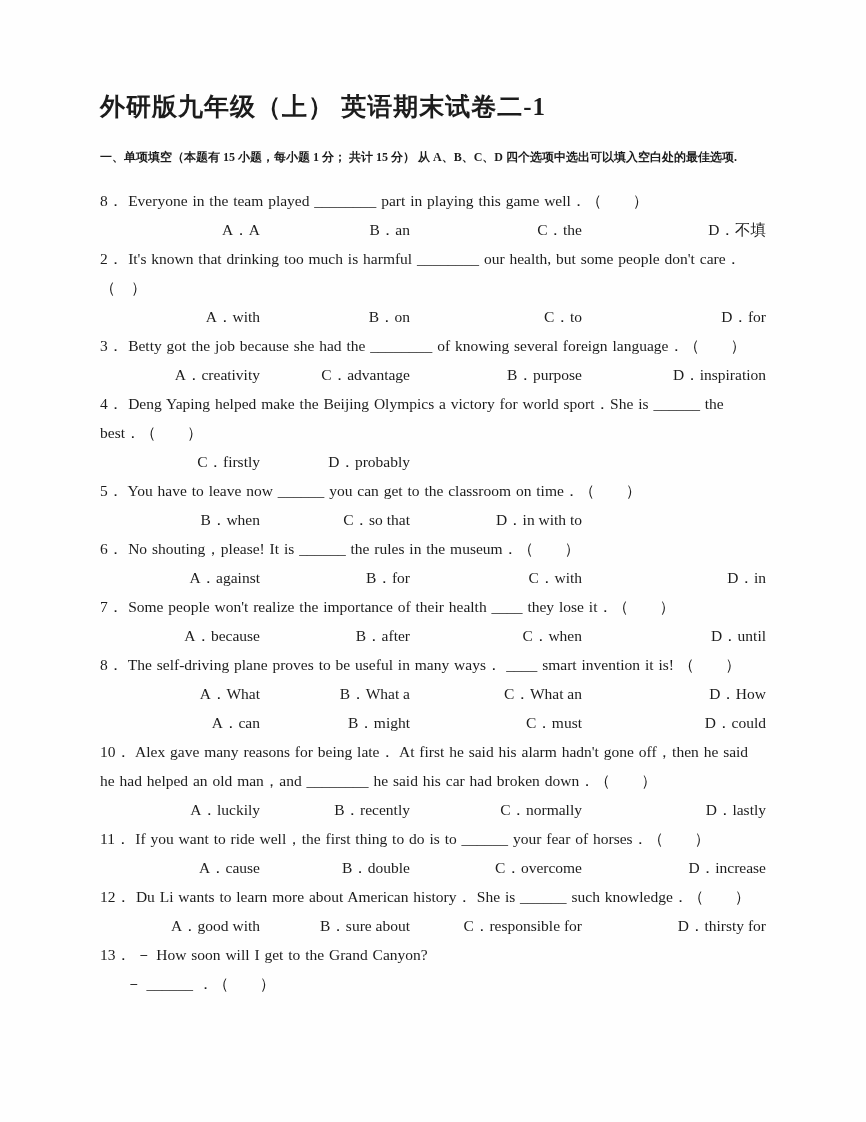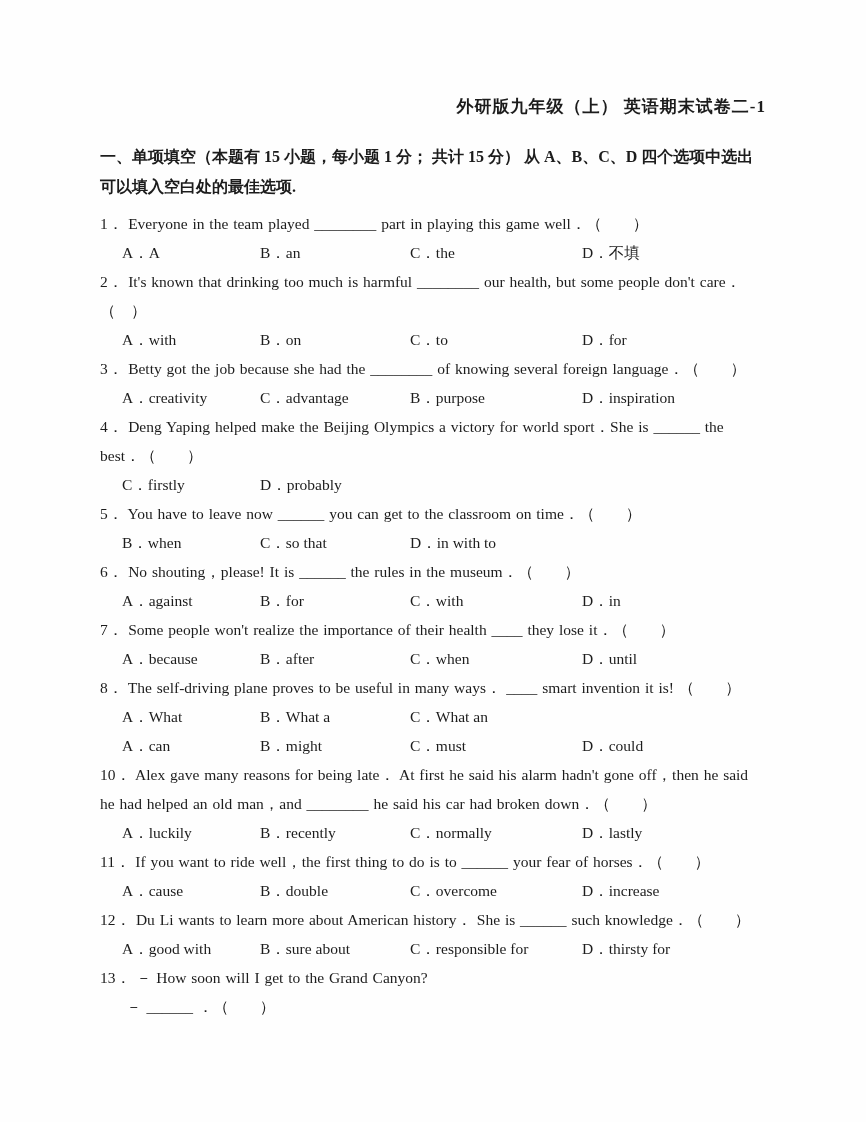--- a/index.html
+++ b/index.html
@@ -16,30 +16,30 @@
   }
   .sheet {
     box-sizing: border-box;
     width: 866px;
     height: 1122px;
     padding: 92px 100px 0 100px;
     background: #fefefe;
   }
   .doc-title {
     margin: 0 0 20px 0;
-    text-align: right;
-    font-size: 17px;
+    text-align: left;
+    font-size: 25px;
     font-weight: bold;
     letter-spacing: 1px;
     line-height: 30px;
   }
   .section-heading {
-    margin: 0 0 7px 0;
+    margin: 0 0 14px 0;
     font-weight: bold;
-    font-size: 16px;
+    font-size: 12px;
     line-height: 30px;
   }
   .question {
     margin: 0;
   }
   .q-line {
     margin: 0;
     font-size: 15.5px;
     line-height: 29px;
     word-spacing: 1px;
@@ -49,33 +49,34 @@
   }
   .options {
     display: grid;
     grid-template-columns: 138px 150px 172px auto;
     padding-left: 22px;
     font-size: 15.5px;
     line-height: 29px;
   }
   .option {
     white-space: nowrap;
+    text-align: right;
   }
 </style>
 </head>
 <body>
 
 <div class="sheet">
   <h1 class="doc-title">外研版九年级（上） 英语期末试卷二-1</h1>
 
   <p class="section-heading">一、单项填空（本题有 15 小题，每小题 1 分； 共计 15 分） 从 A、B、C、D 四个选项中选出可以填入空白处的最佳选项.</p>
 
   <div>
       <div class="question">
-        <p class="q-line">1． Everyone in the team played ________ part in playing this game well．（　　）</p>
+        <p class="q-line">8． Everyone in the team played ________ part in playing this game well．（　　）</p>
         <div class="options">
           <span class="option">A．A</span>
           <span class="option">B．an</span>
           <span class="option">C．the</span>
           <span class="option">D．不填</span>
         </div>
       </div>
       <div class="question">
         <p class="q-line">2． It's known that drinking too much is harmful ________ our health, but some people don't care．（　）</p>
         <div class="options">
@@ -126,20 +127,21 @@
           <span class="option">C．when</span>
           <span class="option">D．until</span>
         </div>
       </div>
       <div class="question">
         <p class="q-line">8． The self-driving plane proves to be useful in many ways． ____ smart invention it is! （　　）</p>
         <div class="options">
           <span class="option">A．What</span>
           <span class="option">B．What a</span>
           <span class="option">C．What an</span>
+          <span class="option">D．How</span>
         </div>
       </div>
       <div class="question">
         <div class="options">
           <span class="option">A．can</span>
           <span class="option">B．might</span>
           <span class="option">C．must</span>
           <span class="option">D．could</span>
         </div>
       </div>

